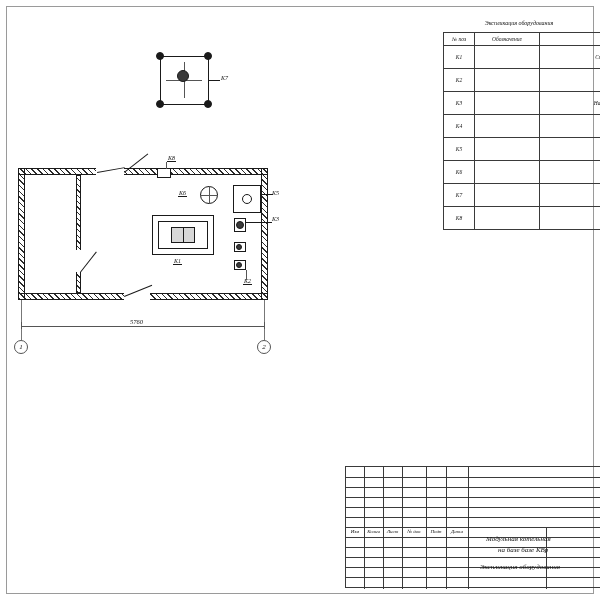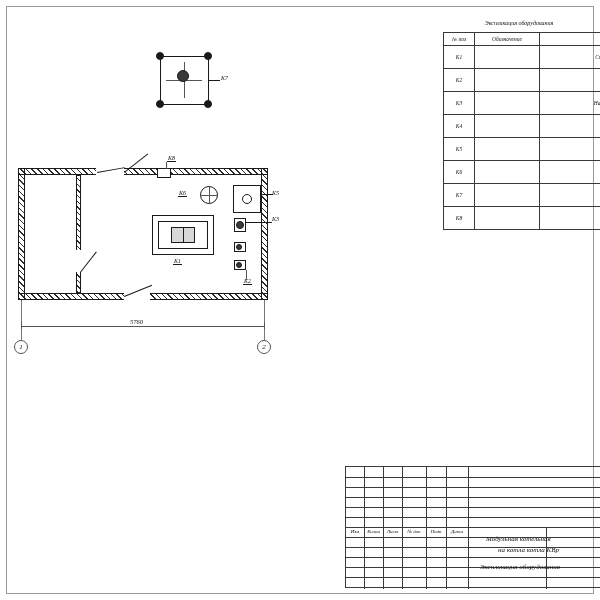--- a/index.html
+++ b/index.html
@@ -379,16 +379,16 @@
     <div class="vline" style="left:200px; top:60px; height:62px;"></div>
 
     <div class="cell" style="left:0px; top:60px; width:18px; height:10px; border:0;">Изм</div>
     <div class="cell" style="left:18px; top:60px; width:19px; height:10px; border:0;">Колич</div>
     <div class="cell" style="left:37px; top:60px; width:19px; height:10px; border:0;">Лист</div>
     <div class="cell" style="left:56px; top:60px; width:24px; height:10px; border:0;">№ док</div>
     <div class="cell" style="left:80px; top:60px; width:20px; height:10px; border:0;">Подп</div>
     <div class="cell" style="left:100px; top:60px; width:22px; height:10px; border:0;">Дата</div>
 
     <div class="stamp-txt" style="left:140px; top:68px;">Модульная котельная</div>
-    <div class="stamp-txt" style="left:152px; top:79px;">на котла котла КВр</div>
+    <div class="stamp-txt" style="left:152px; top:79px;">на базе базе КВр</div>
     <div class="stamp-txt" style="left:134px; top:96px;">Экспликация оборудования</div>
   </div>
 </div>
 
 </body></html>

